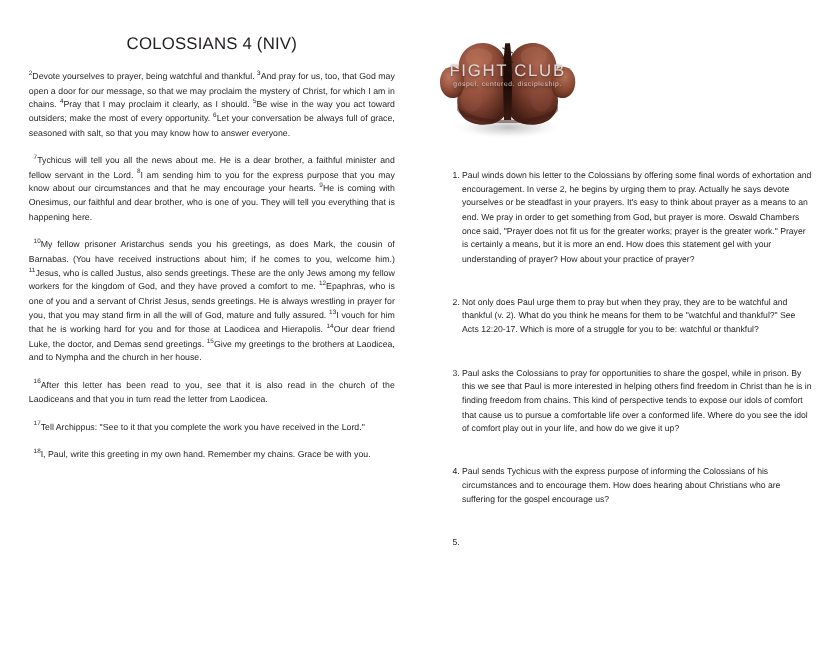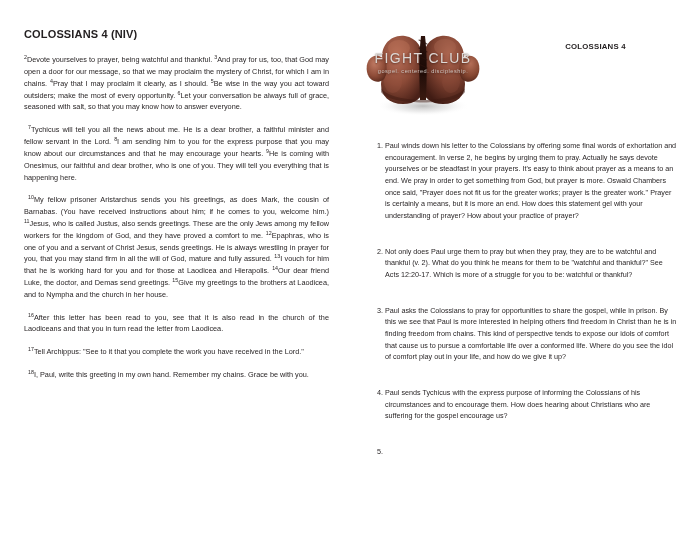--- a/index.html
+++ b/index.html
@@ -26,23 +26,23 @@
   }
 
   
   .col-left {
     width: 345px;
     padding: 28px 16px 0 24px;
     box-sizing: border-box;
   }
 
   .scripture-title {
-    font-size: 11px;
-    font-weight: bold;
-    text-align: left;
+    font-size: 14px;
+    font-weight: normal;
+    text-align: center;
     letter-spacing: 0.15px;
     margin: 0 0 13px 0;
     line-height: 1.2;
   }
 
   .scripture-para {
     font-size: 7.3px;
     line-height: 1.62;
     text-align: justify;
     margin: 0 0 11px 0;
@@ -235,21 +235,20 @@
           <path d="M24 66 C34 82 98 82 108 66 L108 70 C100 84 32 84 24 70 Z" fill="#3d1a12" opacity="0.5"></path>
         </svg>
 
         <div class="logo-text">
           <span class="logo-title">FIGHT CLUB</span>
           <span class="logo-sub">gospel. centered. discipleship.</span>
         </div>
       </div>
 
       <div class="header-meta">
-        <div class="header-title">COLOSSIANS 4</div>
       </div>
     </div>
 
     <ol class="questions" id="questions-list">
         <li class="question-item"><span class="question-num">1.</span><span>Paul winds down his letter to the Colossians by offering some final words of exhortation and encouragement.  In verse 2, he begins by urging them to pray.  Actually he says devote yourselves or be steadfast in your prayers.  It's easy to think about prayer as a means to an end.  We pray in order to get something from God, but prayer is more.  Oswald Chambers once said, "Prayer does not fit us for the greater works; prayer is the greater work."  Prayer is certainly a means, but it is more an end.  How does this statement gel with your understanding of prayer?  How about your practice of prayer?</span></li>
         <li class="question-item"><span class="question-num">2.</span><span>Not only does Paul urge them to pray but when they pray, they are to be watchful and thankful (v. 2).  What do you think he means for them to be "watchful and thankful?"  See Acts 12:20-17.  Which is more of a struggle for you to be: watchful or thankful?</span></li>
         <li class="question-item"><span class="question-num">3.</span><span>Paul asks the Colossians to pray for opportunities to share the gospel, while in prison.  By this we see that Paul is more interested in helping others find freedom in Christ than he is in finding freedom from chains.  This kind of perspective tends to expose our idols of comfort that cause us to pursue a comfortable life over a conformed life.  Where do you see the idol of comfort play out in your life, and how do we give it up?</span></li>
         <li class="question-item"><span class="question-num">4.</span><span>Paul sends Tychicus with the express purpose of informing the Colossians of his circumstances and to encourage them.  How does hearing about Christians who are suffering for the gospel encourage us?</span></li>
         <li class="question-item"><span class="question-num">5.</span></li>
       </ol>

